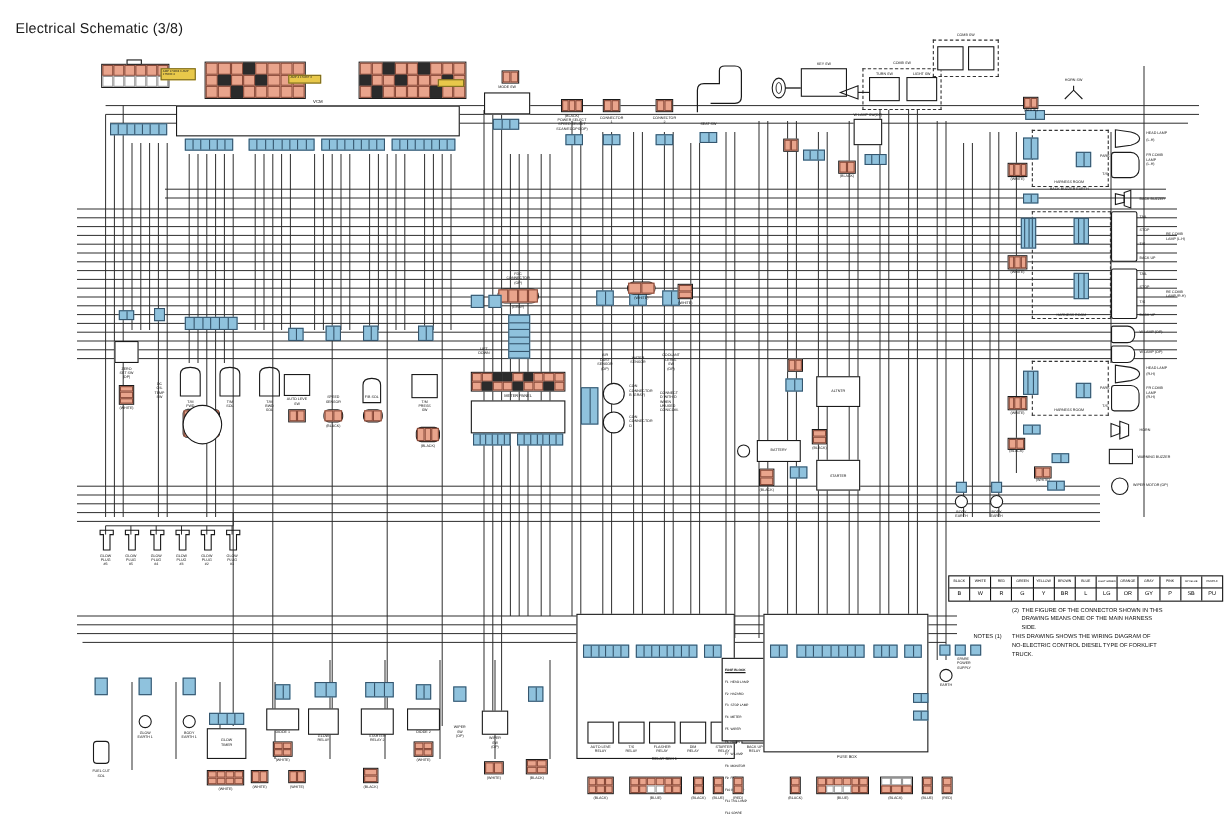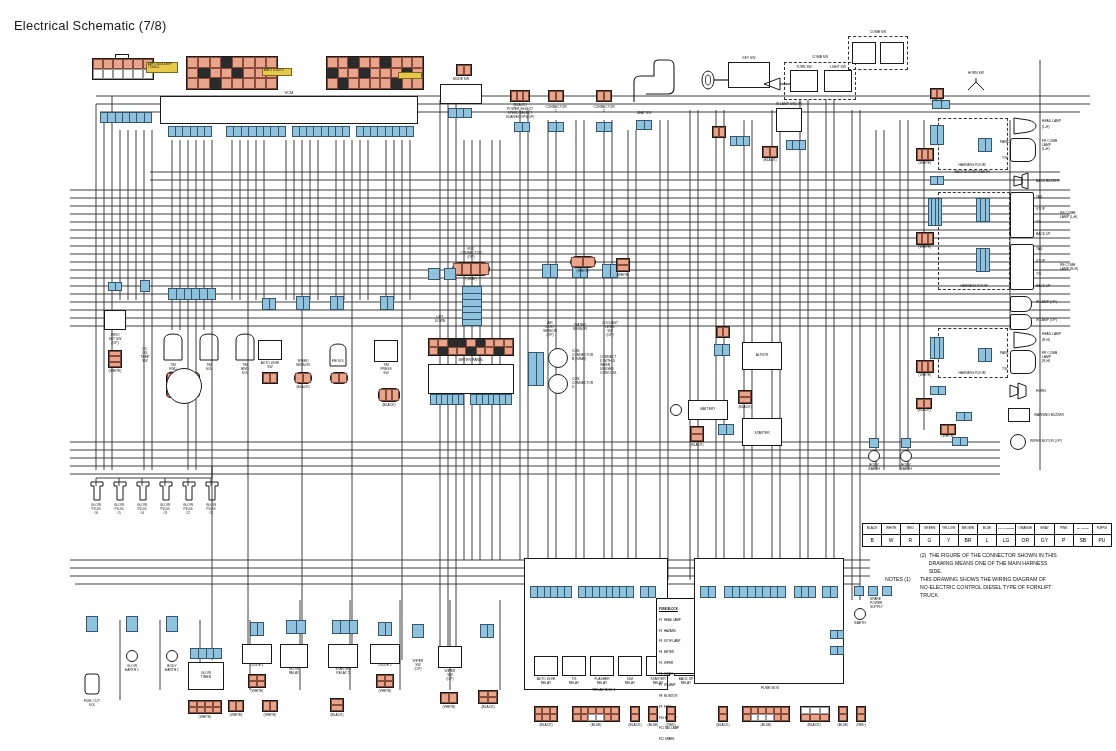--- a/index.html
+++ b/index.html
@@ -32,21 +32,21 @@
   .notes{position:absolute;font-size:5.2px;line-height:1.55;color:#111;white-space:pre;}
   .fuseList{position:absolute;border:1px solid #111;background:#fff;box-sizing:border-box;font-size:2.9px;line-height:1.25;padding:1.5px 2px;white-space:pre;}
   .yel{position:absolute;background:#e8c84a;border:.5px solid #7a6a1e;font-size:2.6px;color:#222;padding:0 1px;box-sizing:border-box;}
   svg{position:absolute;overflow:visible;}
 </style>
 </head>
 <body>
 
 <div id="root">
 
-  <div id="title">Electrical Schematic (7/8)</div>
+  <div id="title">Electrical Schematic (3/8)</div>
 
   <svg width="1116" height="751" style="left:0;top:0;">
     <g stroke="#2b2b2b" stroke-width="0.9" fill="none">
 
       <path d="M96 96 H1090"></path>
       <path d="M96 104 H1090"></path>
       <path d="M100 112 H1080"></path>
       <path d="M150 172 H1060"></path>
       <path d="M150 180 H1060"></path>
       <path d="M70 190 H1070"></path>

